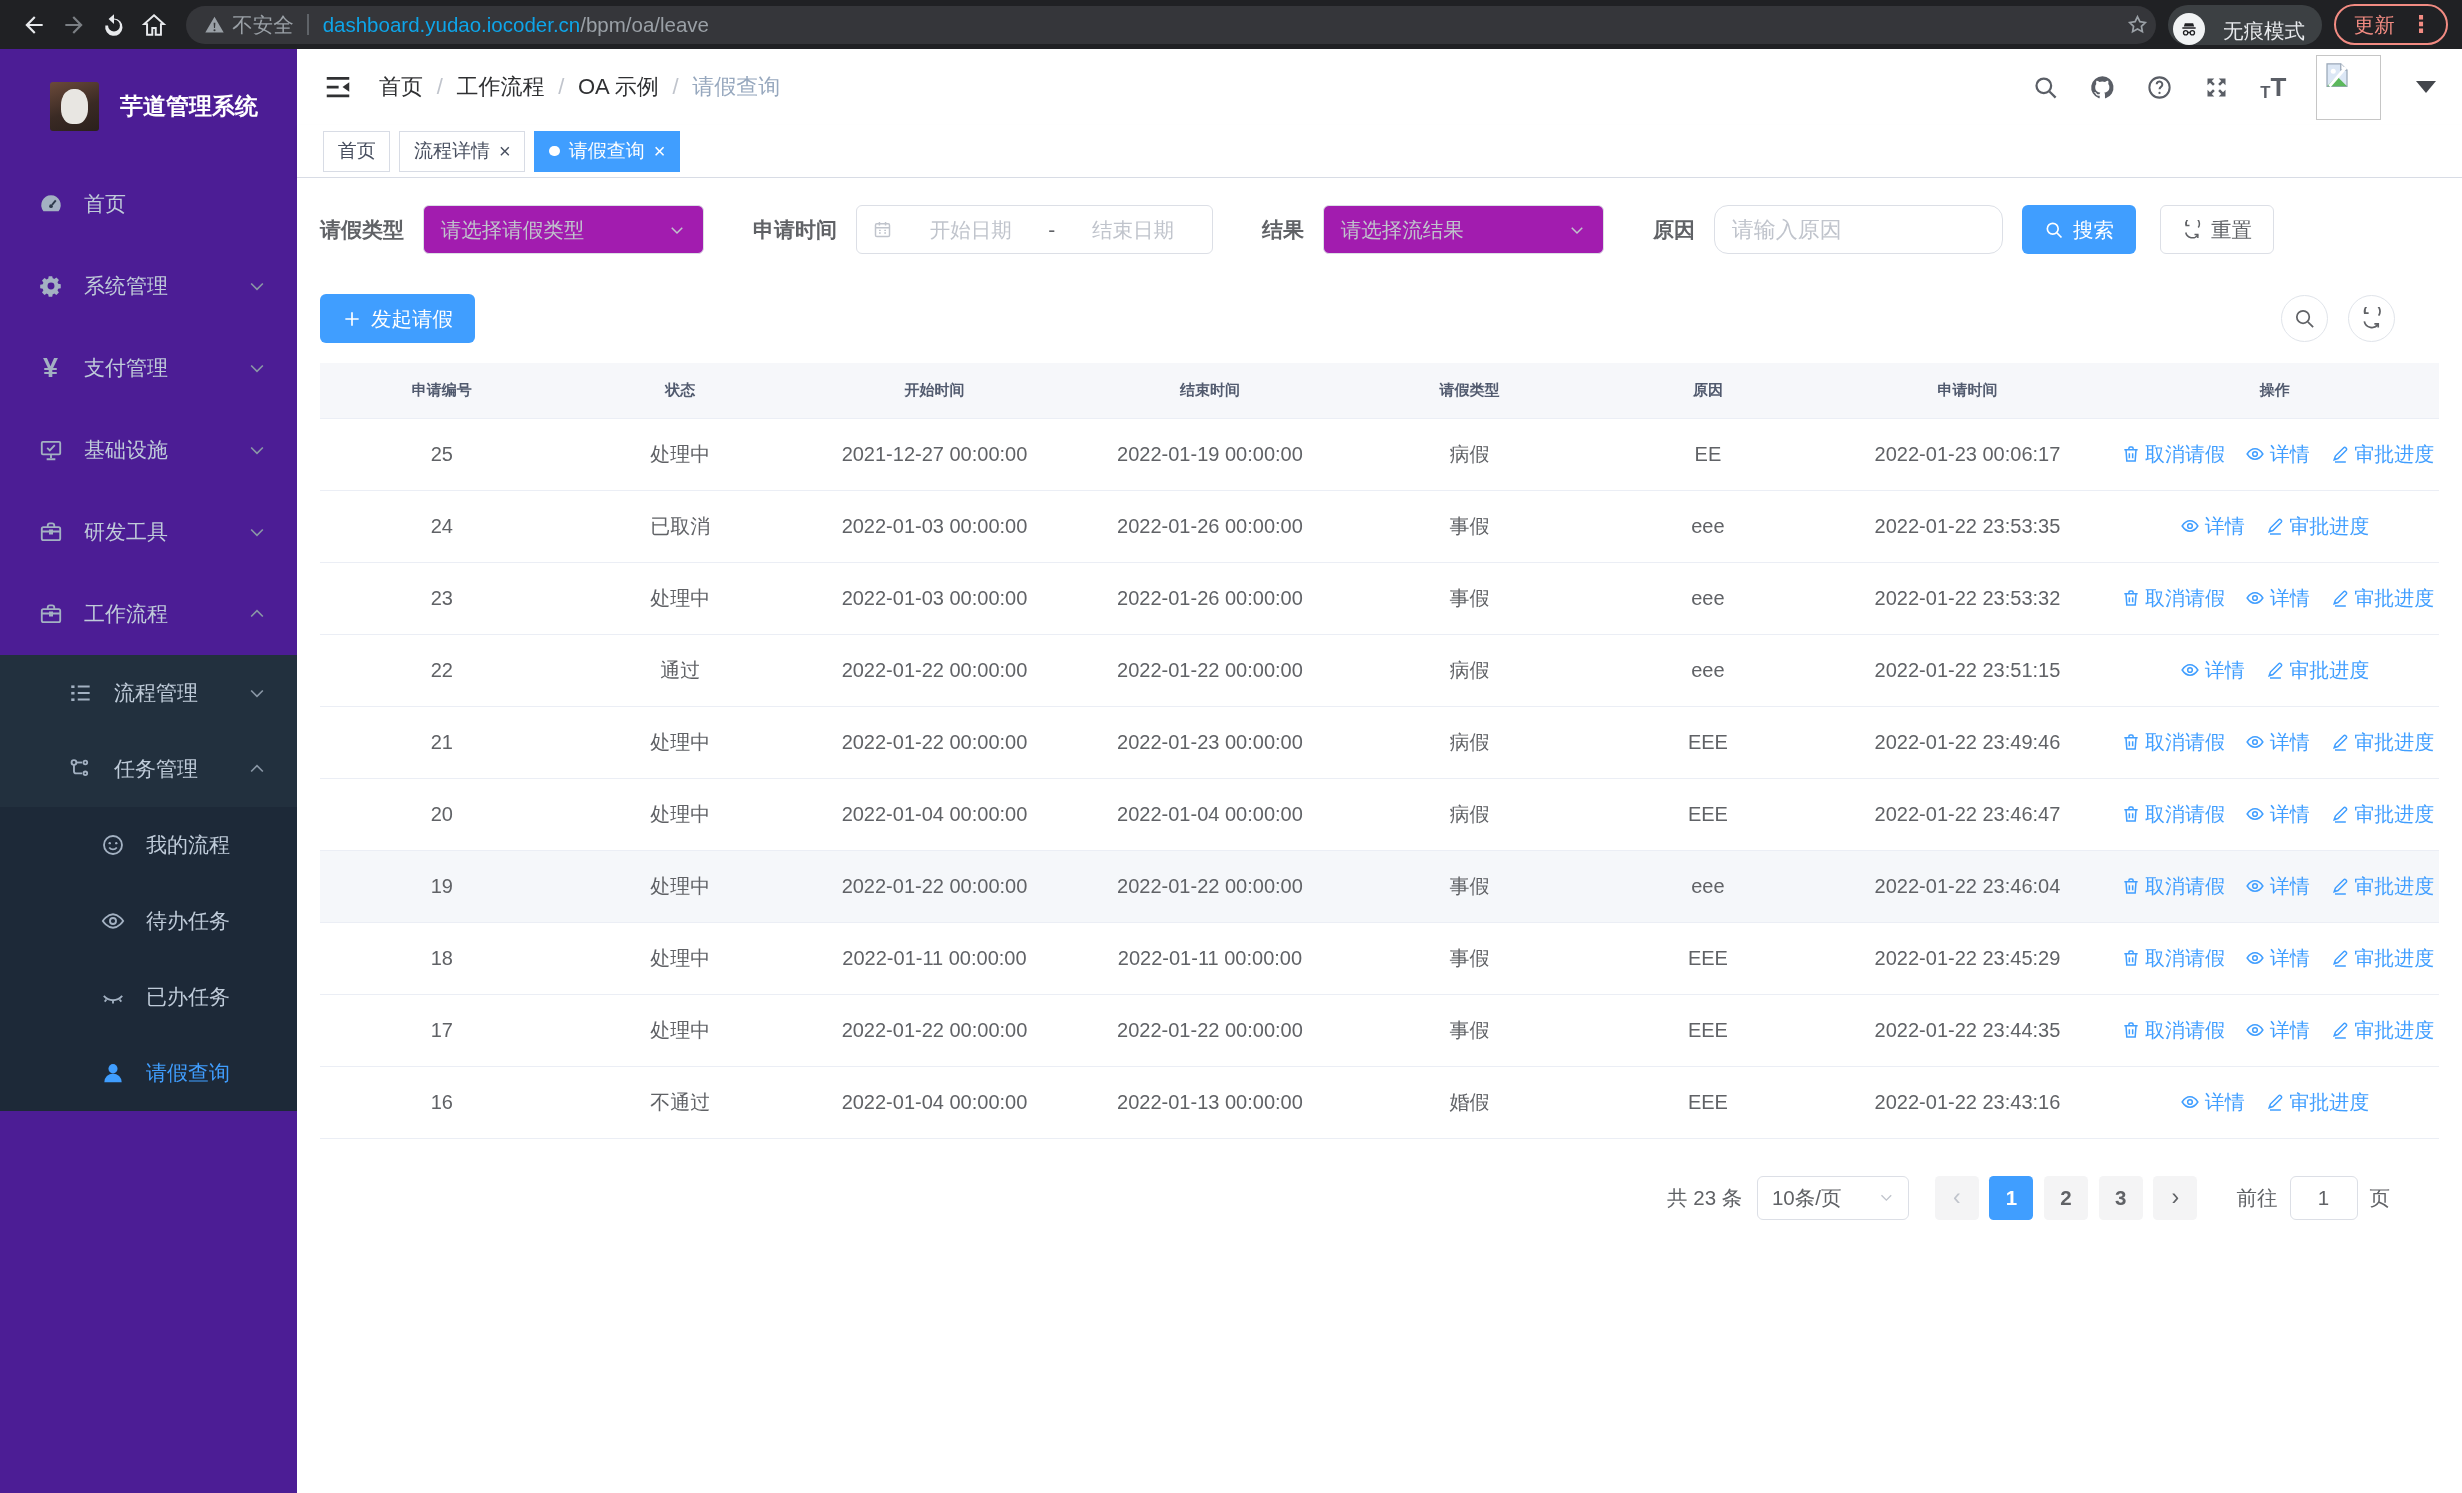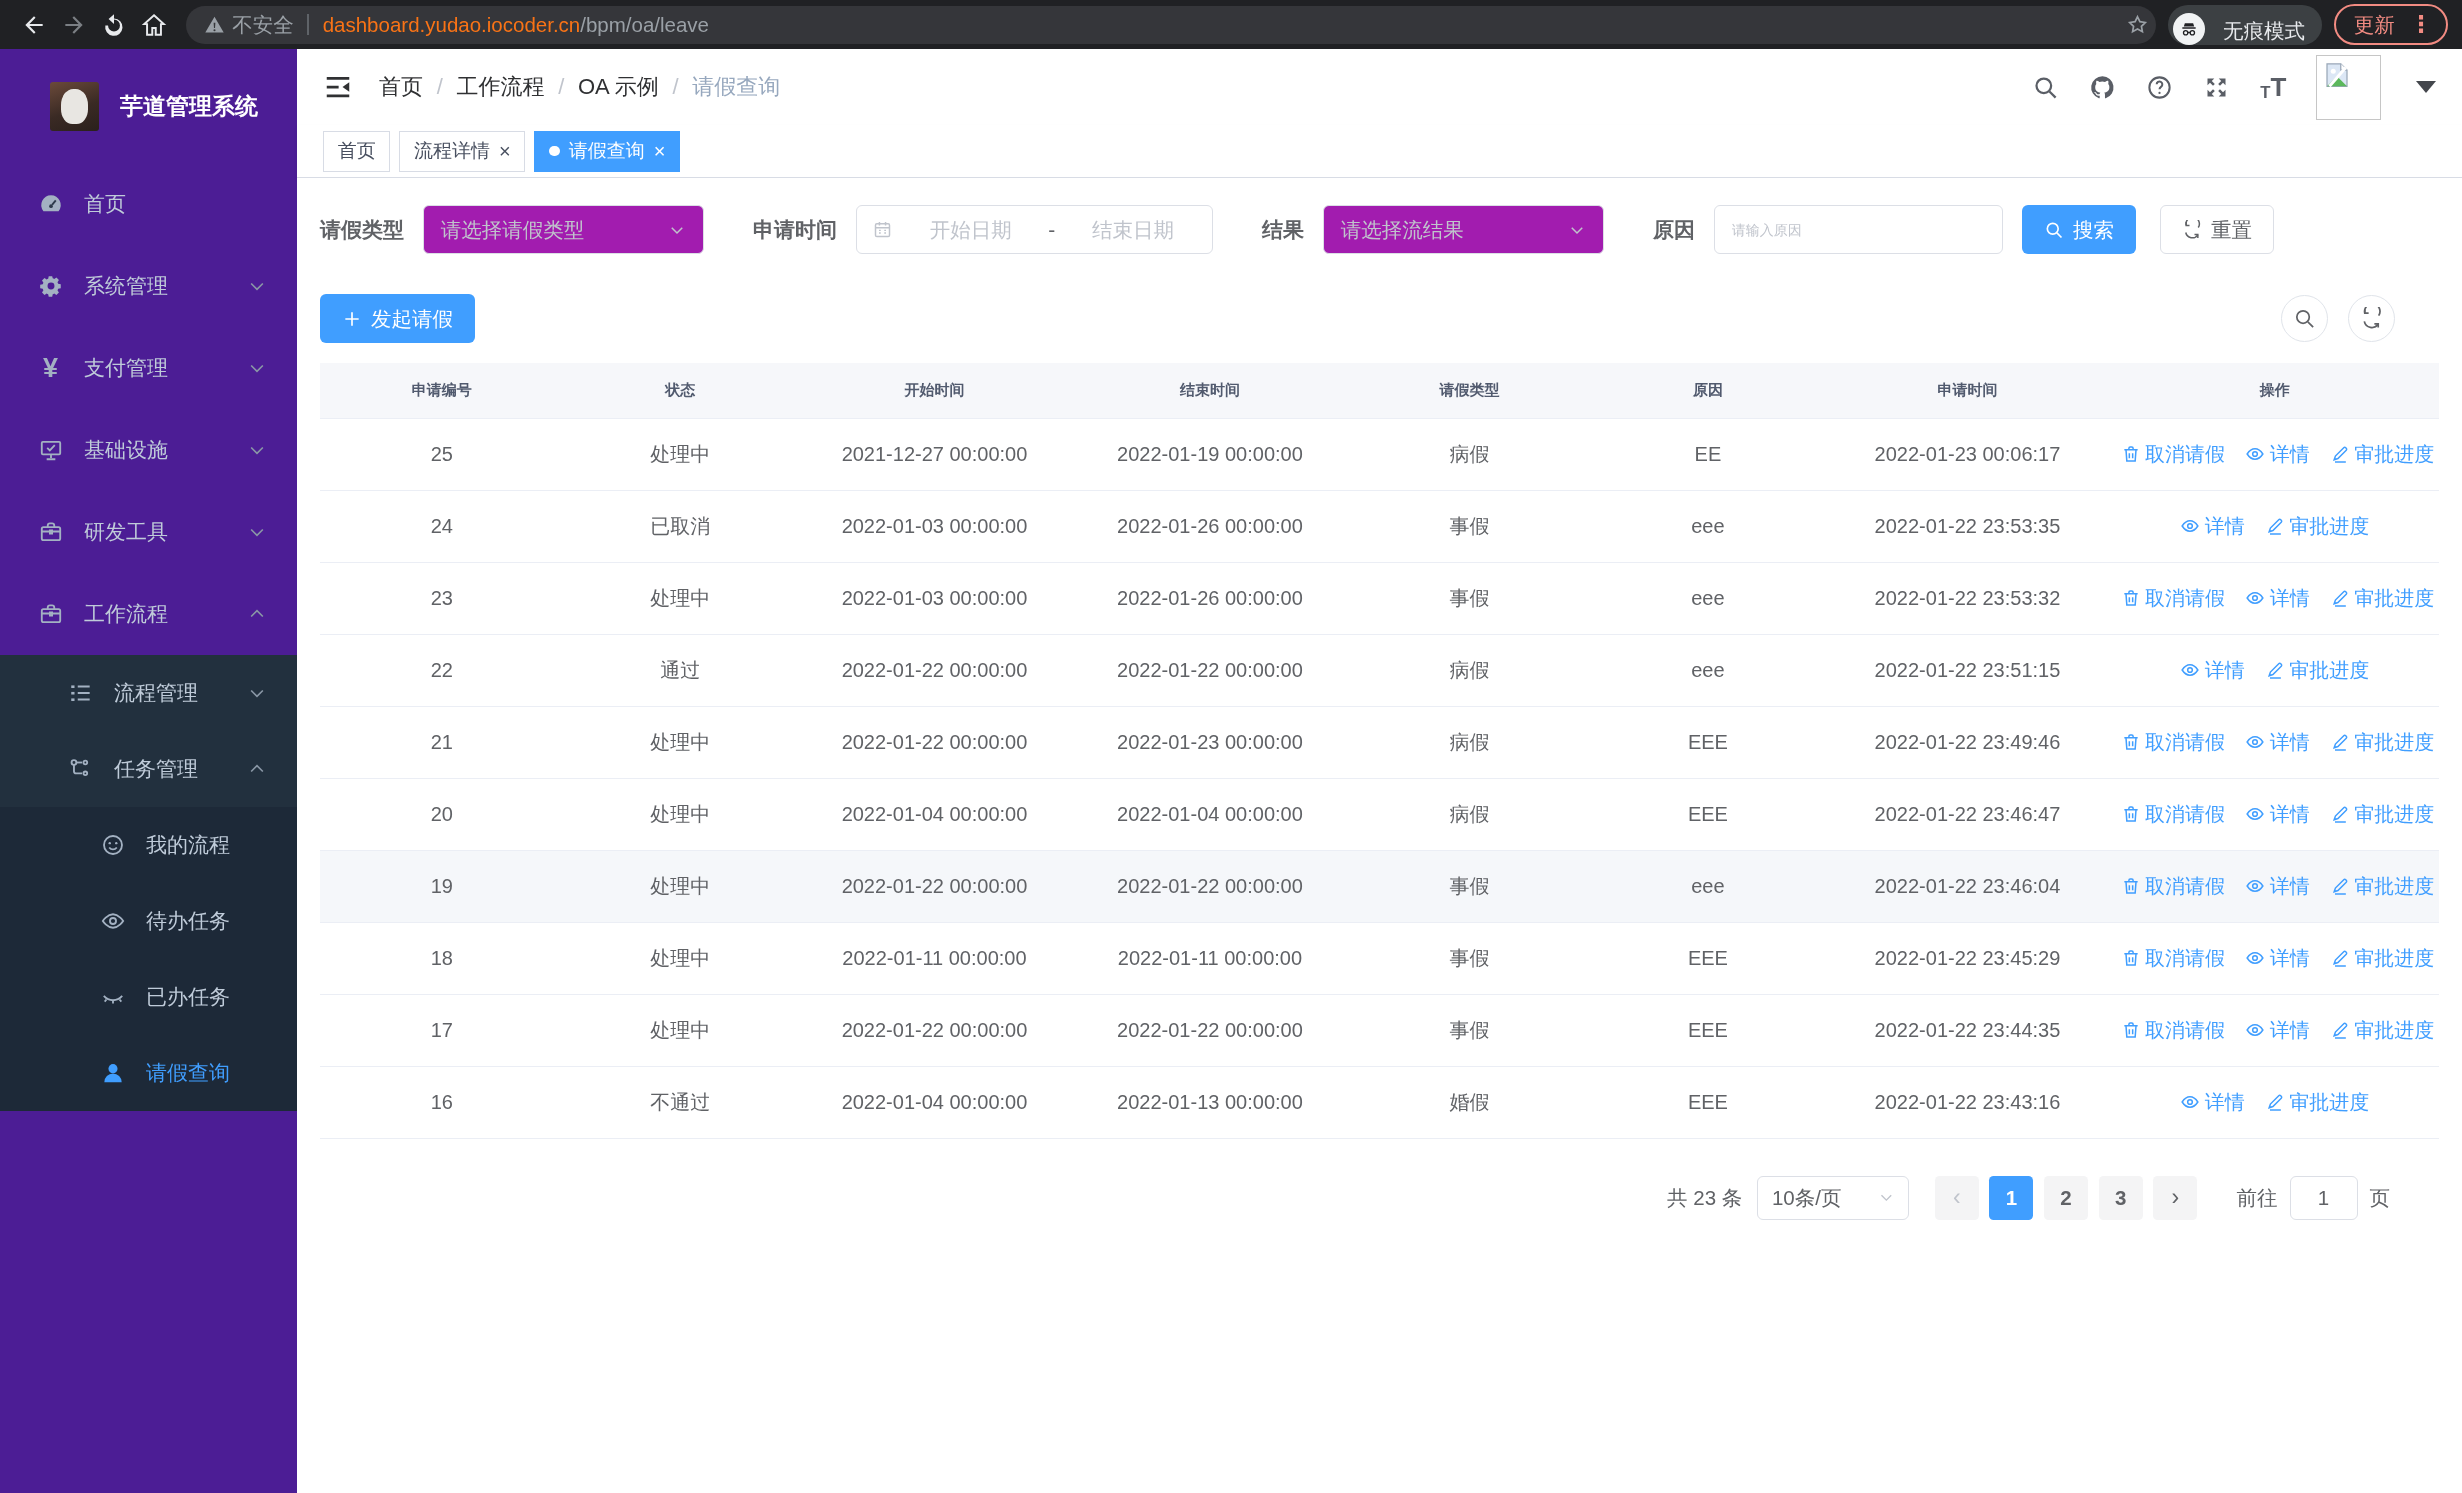--- a/index.html
+++ b/index.html
@@ -10,21 +10,21 @@
   .chrome { height:49px; background:#202124; display:flex; align-items:center; padding:0 13.7px; }
   .chrome .nav-ico { width:40px; height:40px; display:flex; align-items:center; justify-content:center;
     color:#e8eaed; flex:0 0 auto; }
   .chrome .nav-ico svg { width:26px; height:26px; }
   .chrome .nav-ico.dim { color:#7b7f84; }
   .url-bar { flex:1; height:38px; background:#35363a; border-radius:20px; margin:0 12px;
     display:flex; align-items:center; padding:0 7.6px 0 18px; font-size:20.5px; min-width:0; }
   .url-warn { display:flex; align-items:center; gap:7.6px; color:#9aa0a6; }
   .url-warn svg { width:21px; height:21px; }
   .url-sep { width:1.5px; height:21px; background:#5f6368; margin:0 13.7px; }
-  .url-host { color:#f97316;text-align:right; }
+  .url-host { color:#0ea5e9;text-align:right; }
   .url-path { color:#9aa0a6; }
   .url-star { margin-left:auto; color:#9aa0a6; display:flex; }
   .url-star svg { width:23px; height:23px; }
   .incog { height:40px; background:#3c4043; border-radius:20px; display:flex; align-items:flex-end;
     gap:18px; padding:0 16.7px 0 4.6px; color:#e8eaed; font-size:20.5px; margin-right:12px; flex:0 0 auto;}
   .incog-circle { width:32px; height:32px; background:#f1f3f4; border-radius:50%;
     display:flex; align-items:center; justify-content:center; color:#202124; }
   .incog-circle svg { width:20px; height:20px; }
   .update-pill { height:41px; border:2.3px solid #f28b82; border-radius:22px; color:#f28b82;
     display:flex; align-items:center; gap:15px; padding:0 13.7px 0 18px; font-size:20.5px; flex:0 0 auto;}
@@ -89,22 +89,22 @@
   .sel { width:281px; height:49px; border:1.5px solid #dcdfe6; border-radius:6px; display:flex;
     align-items:center; justify-content:space-between; padding:0 16.7px; background:#a21caf; }
   .sel .ph { color:#c0c4cc; font-size:20.5px; }
   .sel .chev { color:#c0c4cc; display:flex; }
   .sel .chev svg { width:18px; height:18px; }
   .daterange { width:357px; height:49px; border:1.5px solid #dcdfe6; border-radius:6px; display:flex;
     align-items:center; padding:0 15px; gap:13.7px; background:#fff; }
   .daterange svg { width:21px; height:21px; color:#c0c4cc; }
   .daterange .ph { color:#c0c4cc; font-size:20.5px; flex:1; text-align:center; }
   .daterange .dash { color:#606266; }
-  .inp { width:289px; height:49px; border:1.5px solid #dcdfe6; border-radius:6px; padding:0 16.7px;
-    font-size:14px; color:#606266; background:#fff; outline:none; font-family:inherit; }
+  .inp { width:289px; height:49px; border:1.5px solid #dcdfe6; border-radius:14px; padding:0 16.7px;
+    font-size:22px; color:#606266; background:#fff; outline:none; font-family:inherit; }
   .inp::placeholder { color:#c0c4cc; }
   .btn { height:49px; border-radius:6px; display:inline-flex; align-items:center; gap:9px;
     font-size:20.5px; padding:0 21px; cursor:pointer; border:1.5px solid transparent; white-space:nowrap; }
   .btn svg { width:20px; height:20px; }
   .btn-primary { background:#409eff; color:#fff; }
   .btn-plain { background:#fff; color:#606266; border-color:#dcdfe6; }
   .btn-search { margin-left:19px; }
   .btn-reset { margin-left:24px; }
 
   .toolbar { margin-top:40px; display:flex; align-items:center; }

